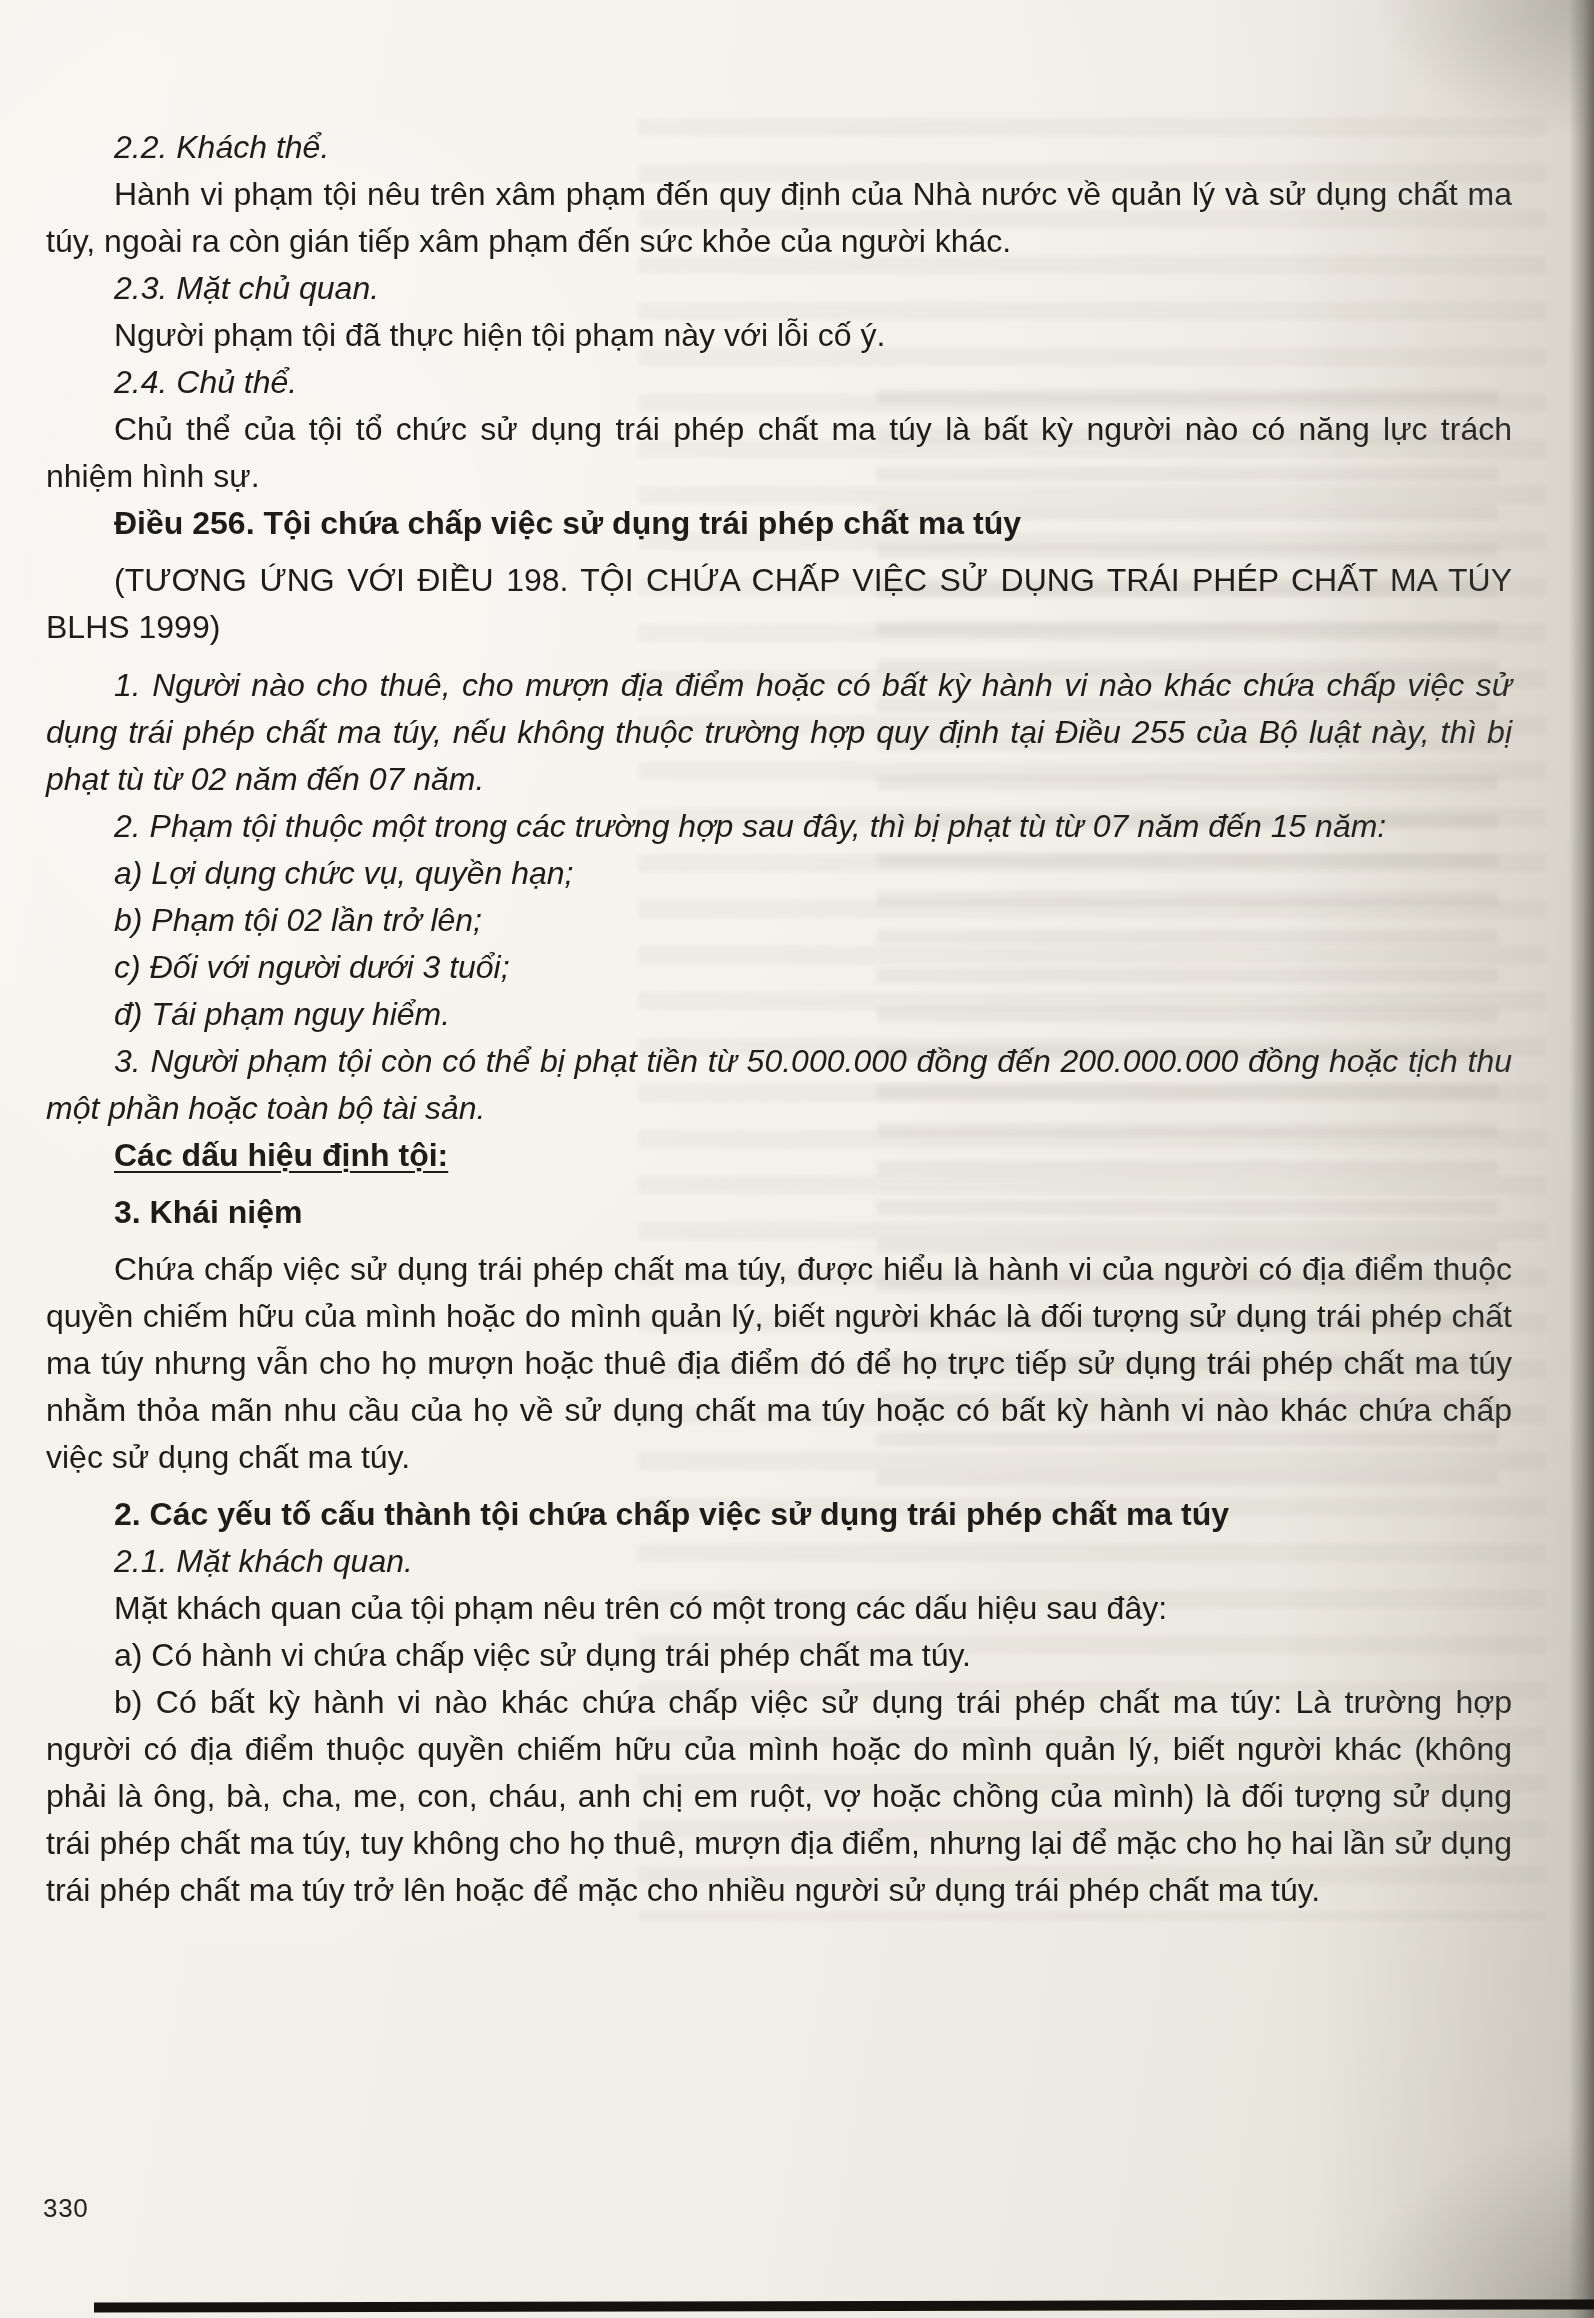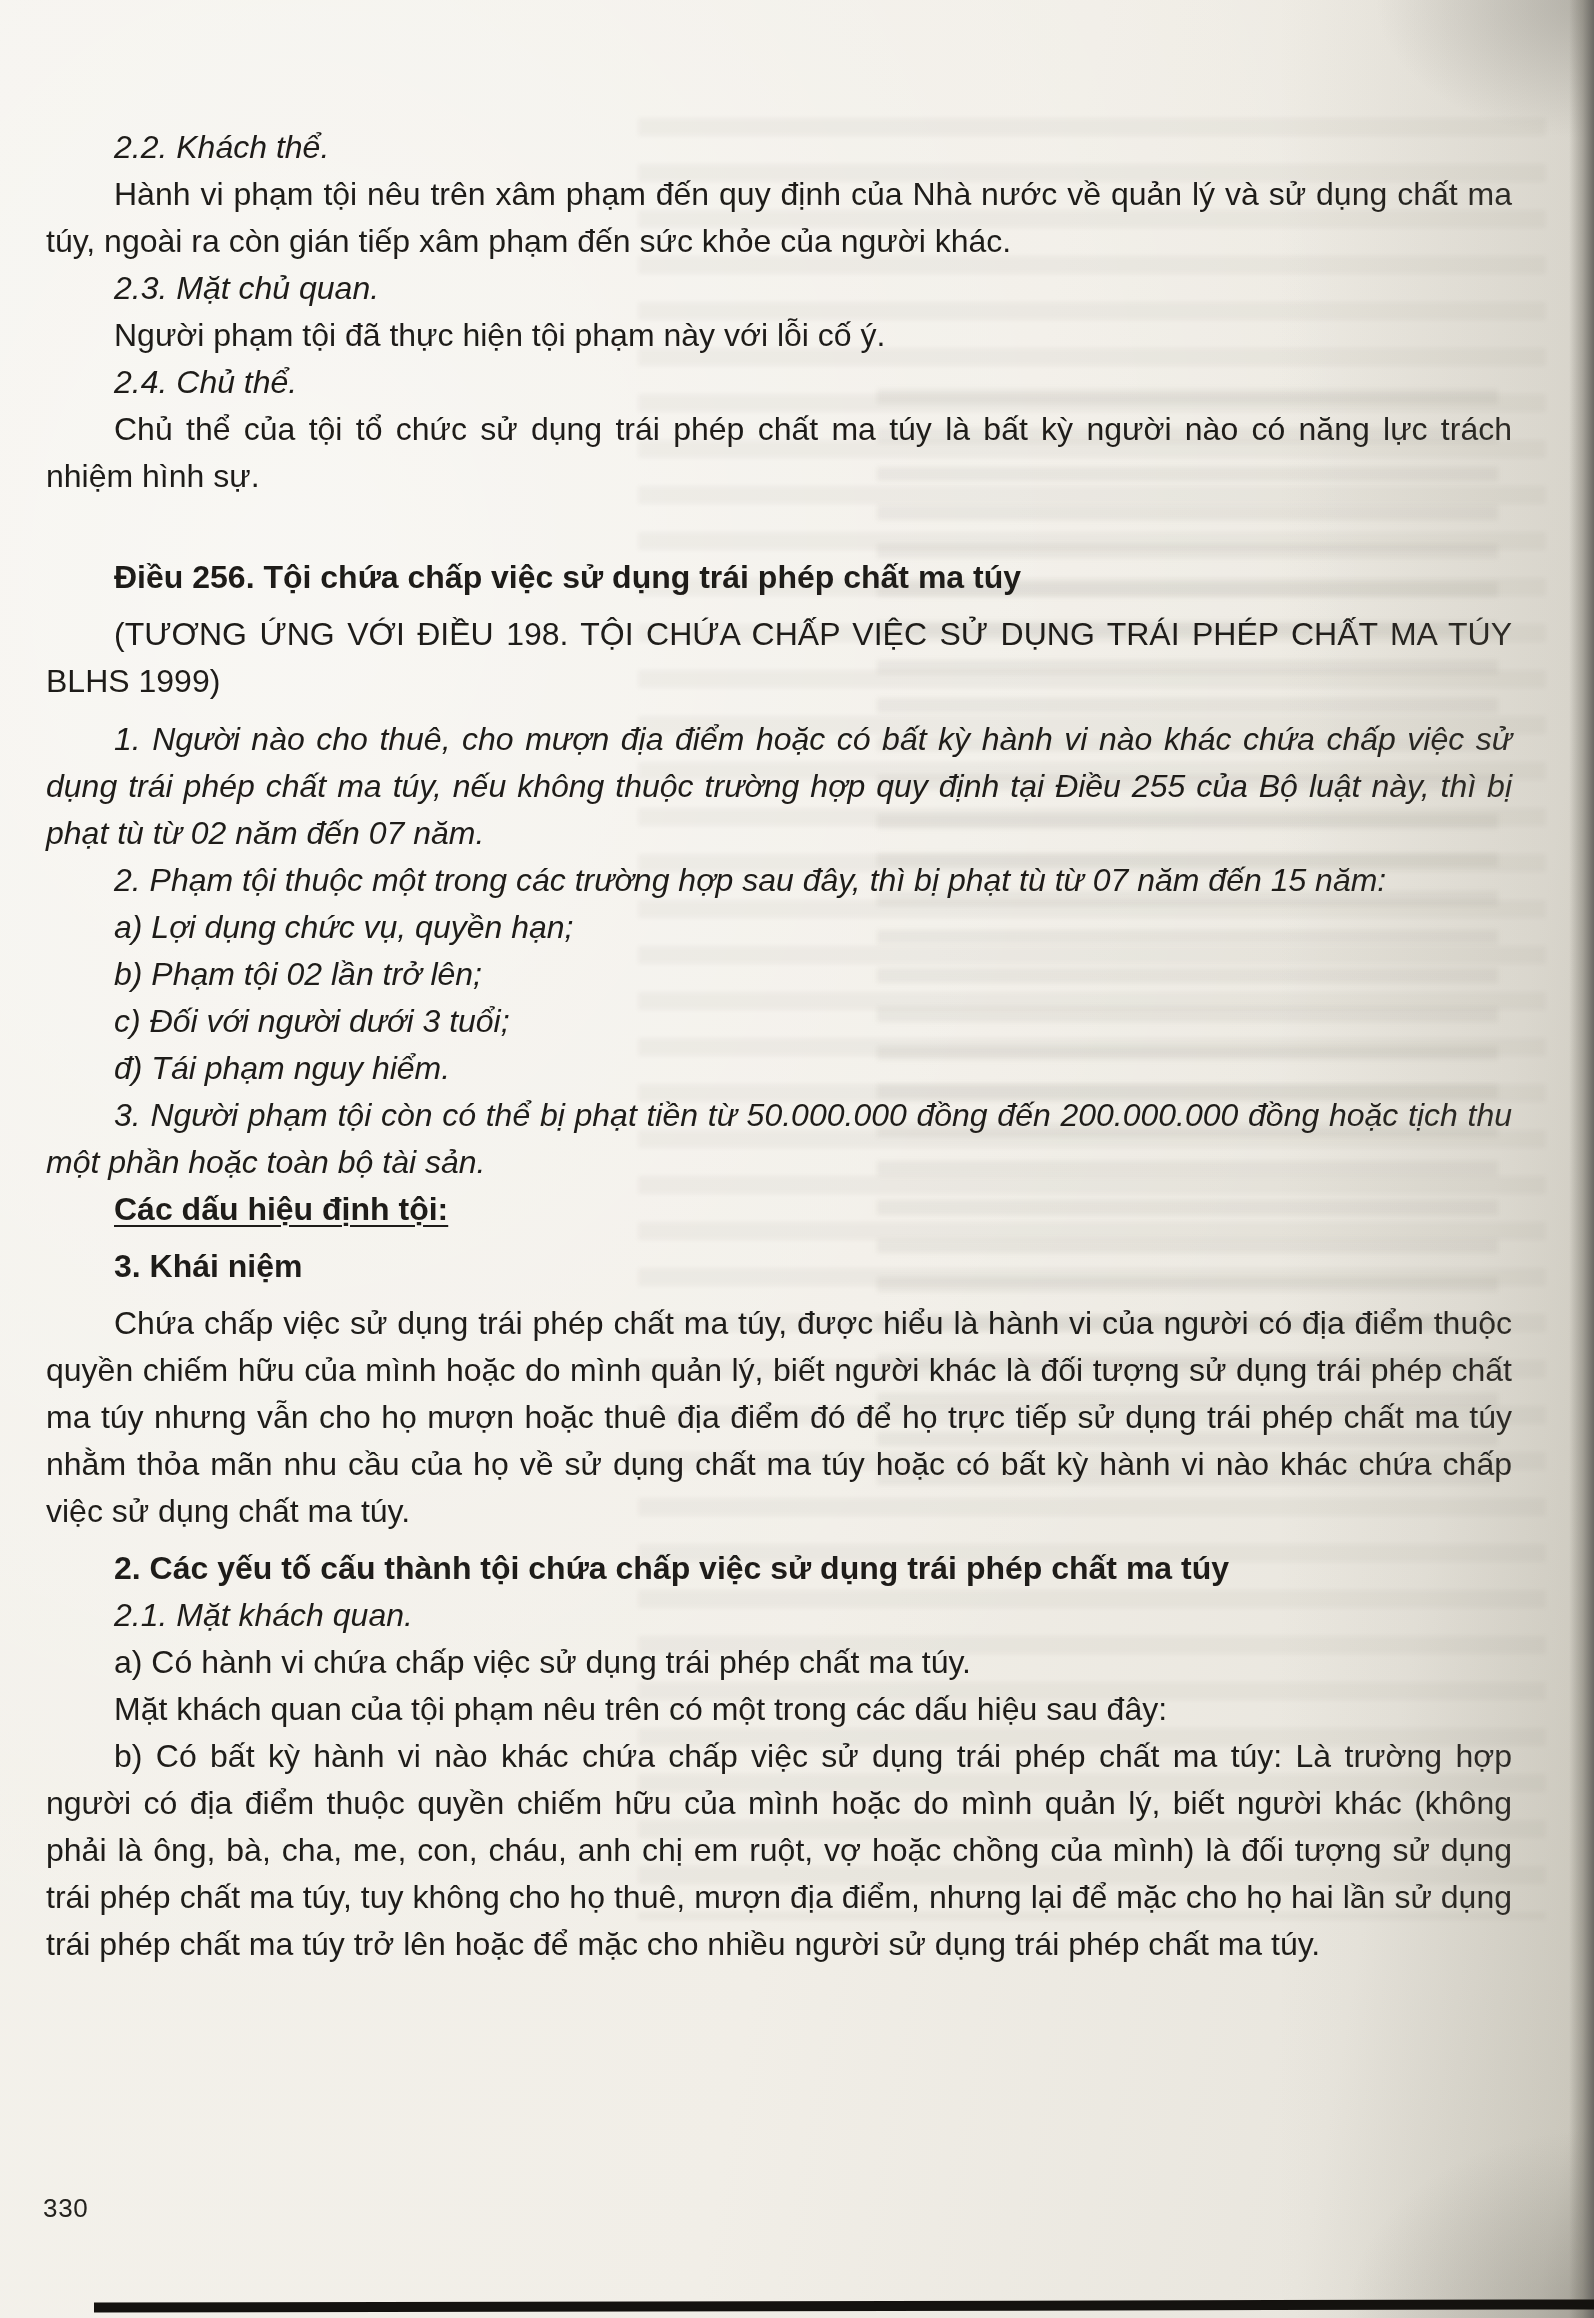--- a/index.html
+++ b/index.html
@@ -94,21 +94,21 @@
     color: #1e1c19;
     font-size: 32px;
     line-height: 47px;
   }
   .p { margin: 0; }
   .just { text-align: justify; }
   .ind { text-indent: 68px; }
   .it { font-style: italic; }
   .b  { font-weight: bold; }
   .ul { text-decoration: underline; text-decoration-thickness: 2.2px; text-underline-offset: 5.1px; }
-  .mt-lg { margin-top: 54px; }
+  .mt-lg { }
   .mt-md { }
   .mt-sm { margin-top: 10.3px; }
   .pagenum {
     position: absolute;
     left: 43px;
     top: 2193px;
     font-size: 26px;
     color: #24221e;
     letter-spacing: 0.7px;
   }
@@ -137,22 +137,22 @@
     <p class="p it ind">b) Phạm tội 02 lần trở lên;</p>
     <p class="p it ind">c) Đối với người dưới 3 tuổi;</p>
     <p class="p it ind">đ) Tái phạm nguy hiểm.</p>
     <p class="p it ind just">3. Người phạm tội còn có thể bị phạt tiền từ 50.000.000 đồng đến 200.000.000 đồng hoặc tịch thu một phần hoặc toàn bộ tài sản.</p>
 
     <p class="p b ul ind mt-md">Các dấu hiệu định tội:</p>
     <p class="p b ind mt-sm">3. Khái niệm</p>
     <p class="p ind just mt-sm">Chứa chấp việc sử dụng trái phép chất ma túy, được hiểu là hành vi của người có địa điểm thuộc quyền chiếm hữu của mình hoặc do mình quản lý, biết người khác là đối tượng sử dụng trái phép chất ma túy nhưng vẫn cho họ mượn hoặc thuê địa điểm đó để họ trực tiếp sử dụng trái phép chất ma túy nhằm thỏa mãn nhu cầu của họ về sử dụng chất ma túy hoặc có bất kỳ hành vi nào khác chứa chấp việc sử dụng chất ma túy.</p>
     <p class="p b ind mt-sm">2. Các yếu tố cấu thành tội chứa chấp việc sử dụng trái phép chất ma túy</p>
     <p class="p it ind">2.1. Mặt khách quan.</p>
+    <p class="p ind">Mặt khách quan của tội phạm nêu trên có một trong các dấu hiệu sau đây:</p>
     <p class="p ind">a) Có hành vi chứa chấp việc sử dụng trái phép chất ma túy.</p>
-    <p class="p ind">Mặt khách quan của tội phạm nêu trên có một trong các dấu hiệu sau đây:</p>
     <p class="p ind just">b) Có bất kỳ hành vi nào khác chứa chấp việc sử dụng trái phép chất ma túy: Là trường hợp người có địa điểm thuộc quyền chiếm hữu của mình hoặc do mình quản lý, biết người khác (không phải là ông, bà, cha, me, con, cháu, anh chị em ruột, vợ hoặc chồng của mình) là đối tượng sử dụng trái phép chất ma túy, tuy không cho họ thuê, mượn địa điểm, nhưng lại để mặc cho họ hai lần sử dụng trái phép chất ma túy trở lên hoặc để mặc cho nhiều người sử dụng trái phép chất ma túy.</p>
   </main>
 
   <div class="pagenum">330</div>
 
   <div class="shade-right"></div>
   <div class="corner-tr"></div>
   <div class="corner-br"></div>
   <div class="edge-right"></div>
   <div class="bottom-bar"></div>

